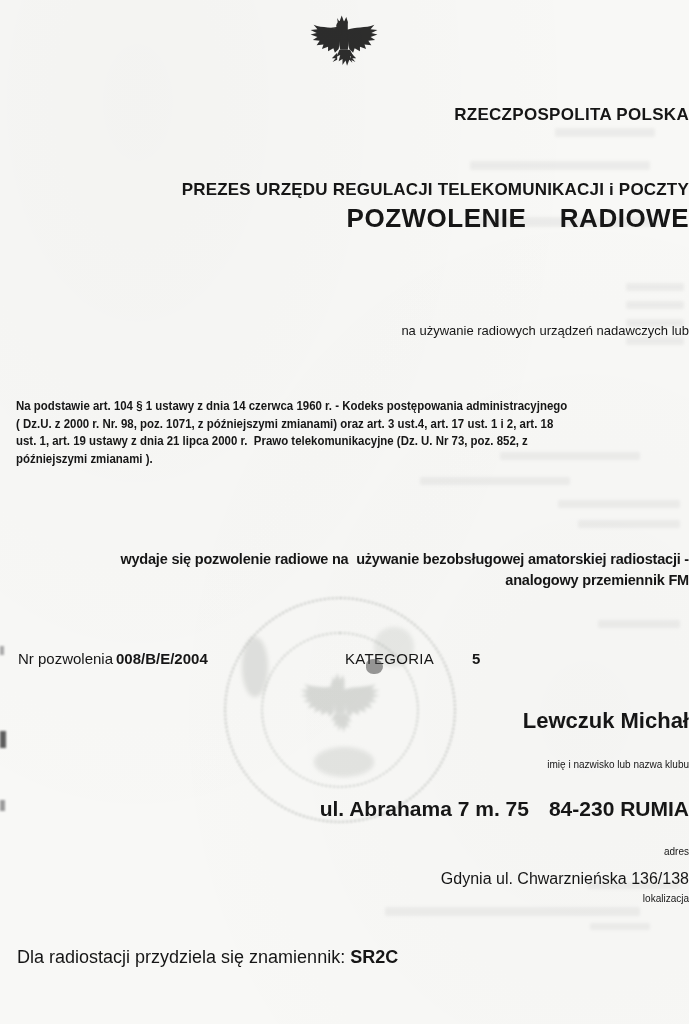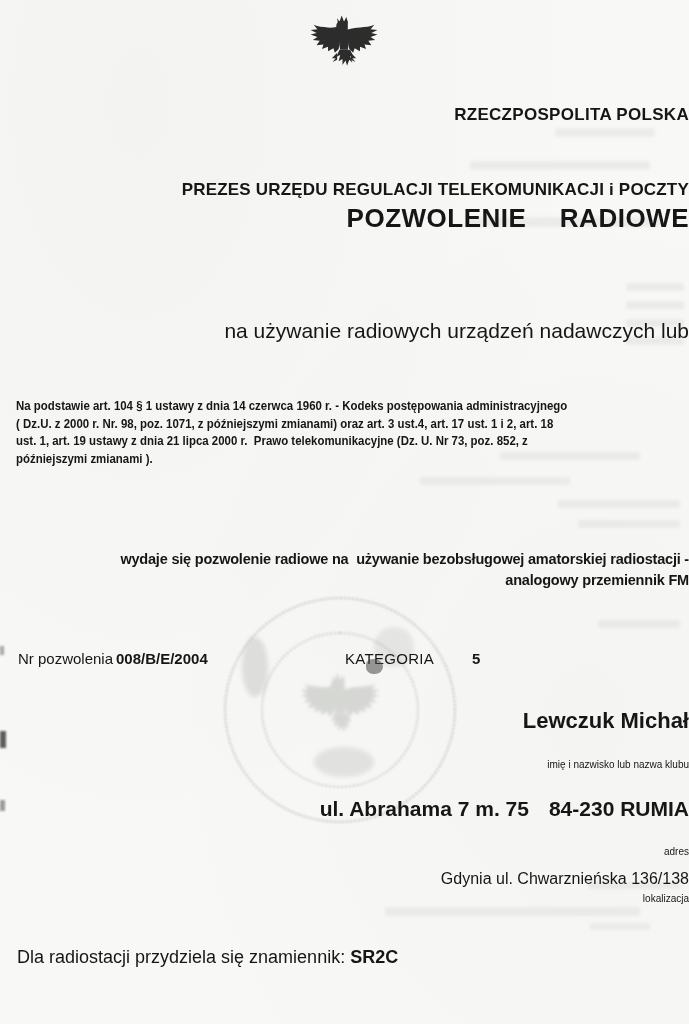--- a/index.html
+++ b/index.html
@@ -14,21 +14,21 @@
     color:#161616;
   }
   .abs{position:absolute;}
   .ctr{left:0;width:689px;text-align:right;}
   .pre{white-space:pre;}
   
   .emblem{left:306px;top:9px;width:76px;height:74px;opacity:.92;}
   .country{top:105px;font-size:17px;font-weight:bold;letter-spacing:.3px;}
   .authority{top:129px;font-size:17px;font-weight:bold;letter-spacing:.2px;}
   .title{top:183px;font-size:26px;font-weight:bold;word-spacing:9px;letter-spacing:.5px;}
-  .subtitle{top:249px;font-size:21px;line-height:21px;}
+  .subtitle{top:249px;font-size:13px;line-height:21px;}
   
   .legal{left:16px;top:305px;width:760px;font-size:13px;font-weight:bold;
          line-height:17.6px;transform:scaleX(.88);transform-origin:0 0;}
   
   .grant{top:387px;font-size:14.5px;font-weight:bold;line-height:21px;letter-spacing:-.2px;}
   
   .permit-row{left:0;top:446px;width:689px;height:22px;font-size:15px;}
   .permit-label{position:absolute;left:18px;}
   .permit-no{position:absolute;left:116px;font-weight:bold;}
   .cat-label{position:absolute;left:345px;letter-spacing:.3px;}

